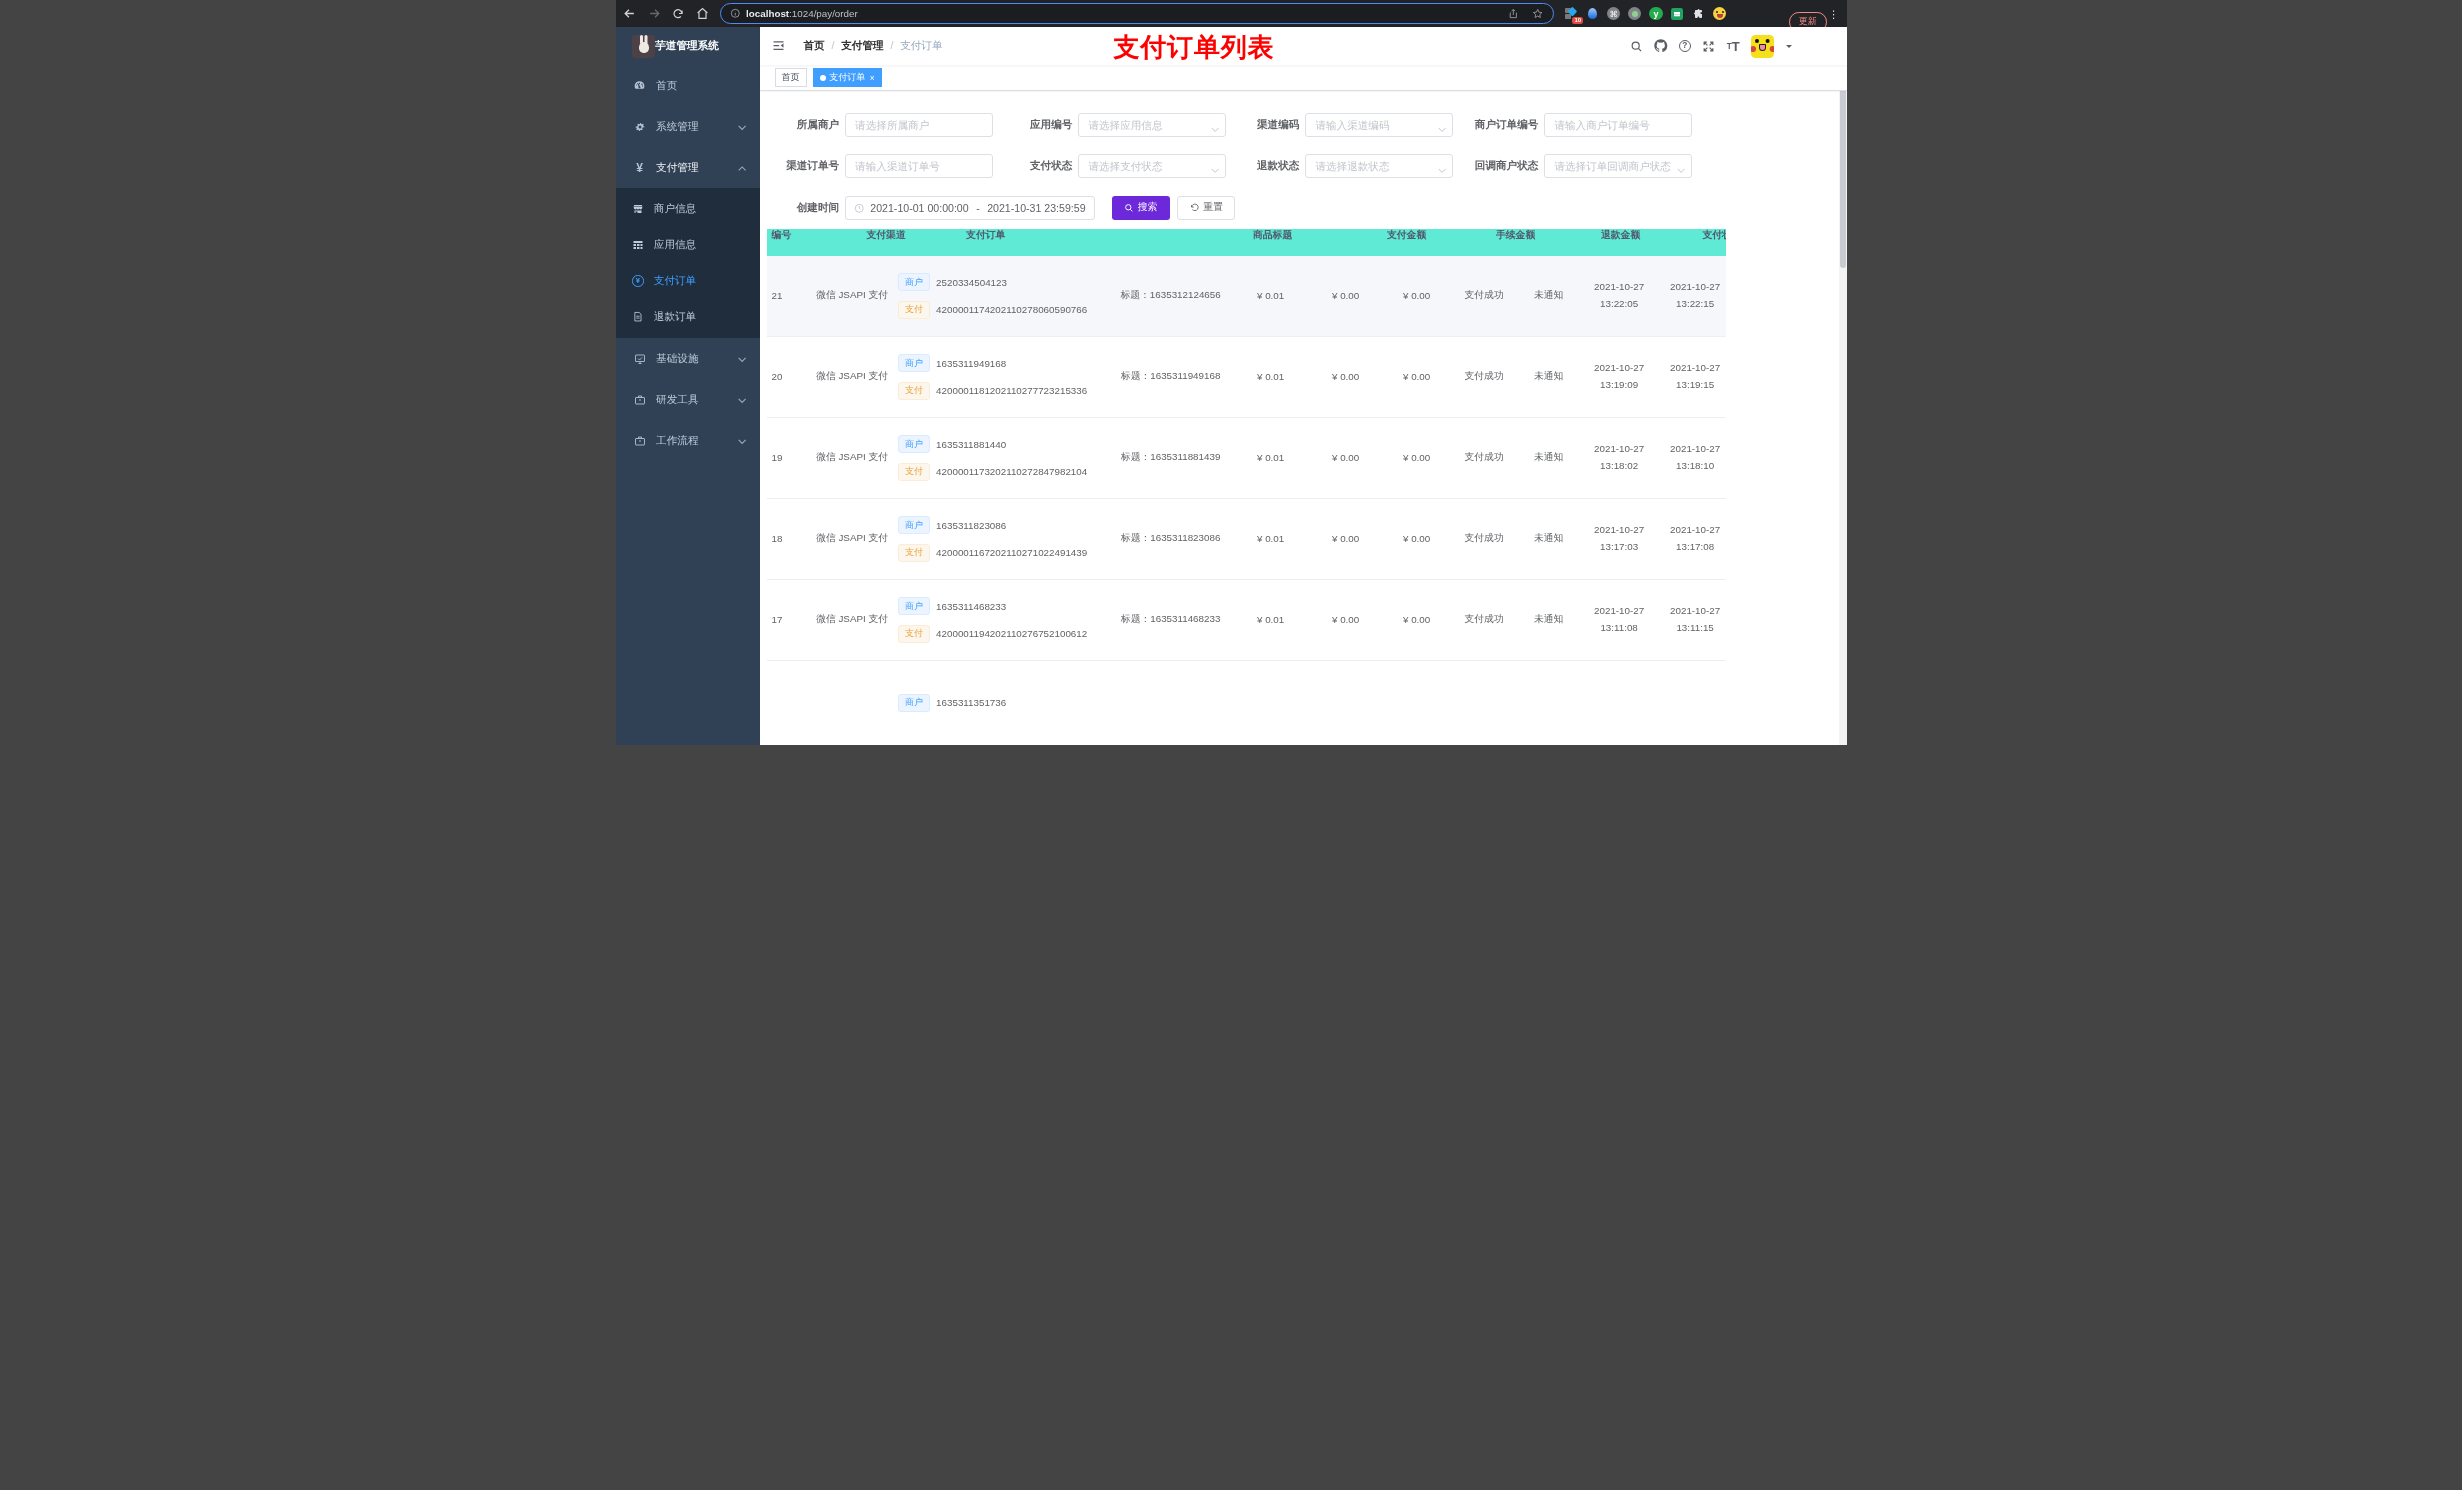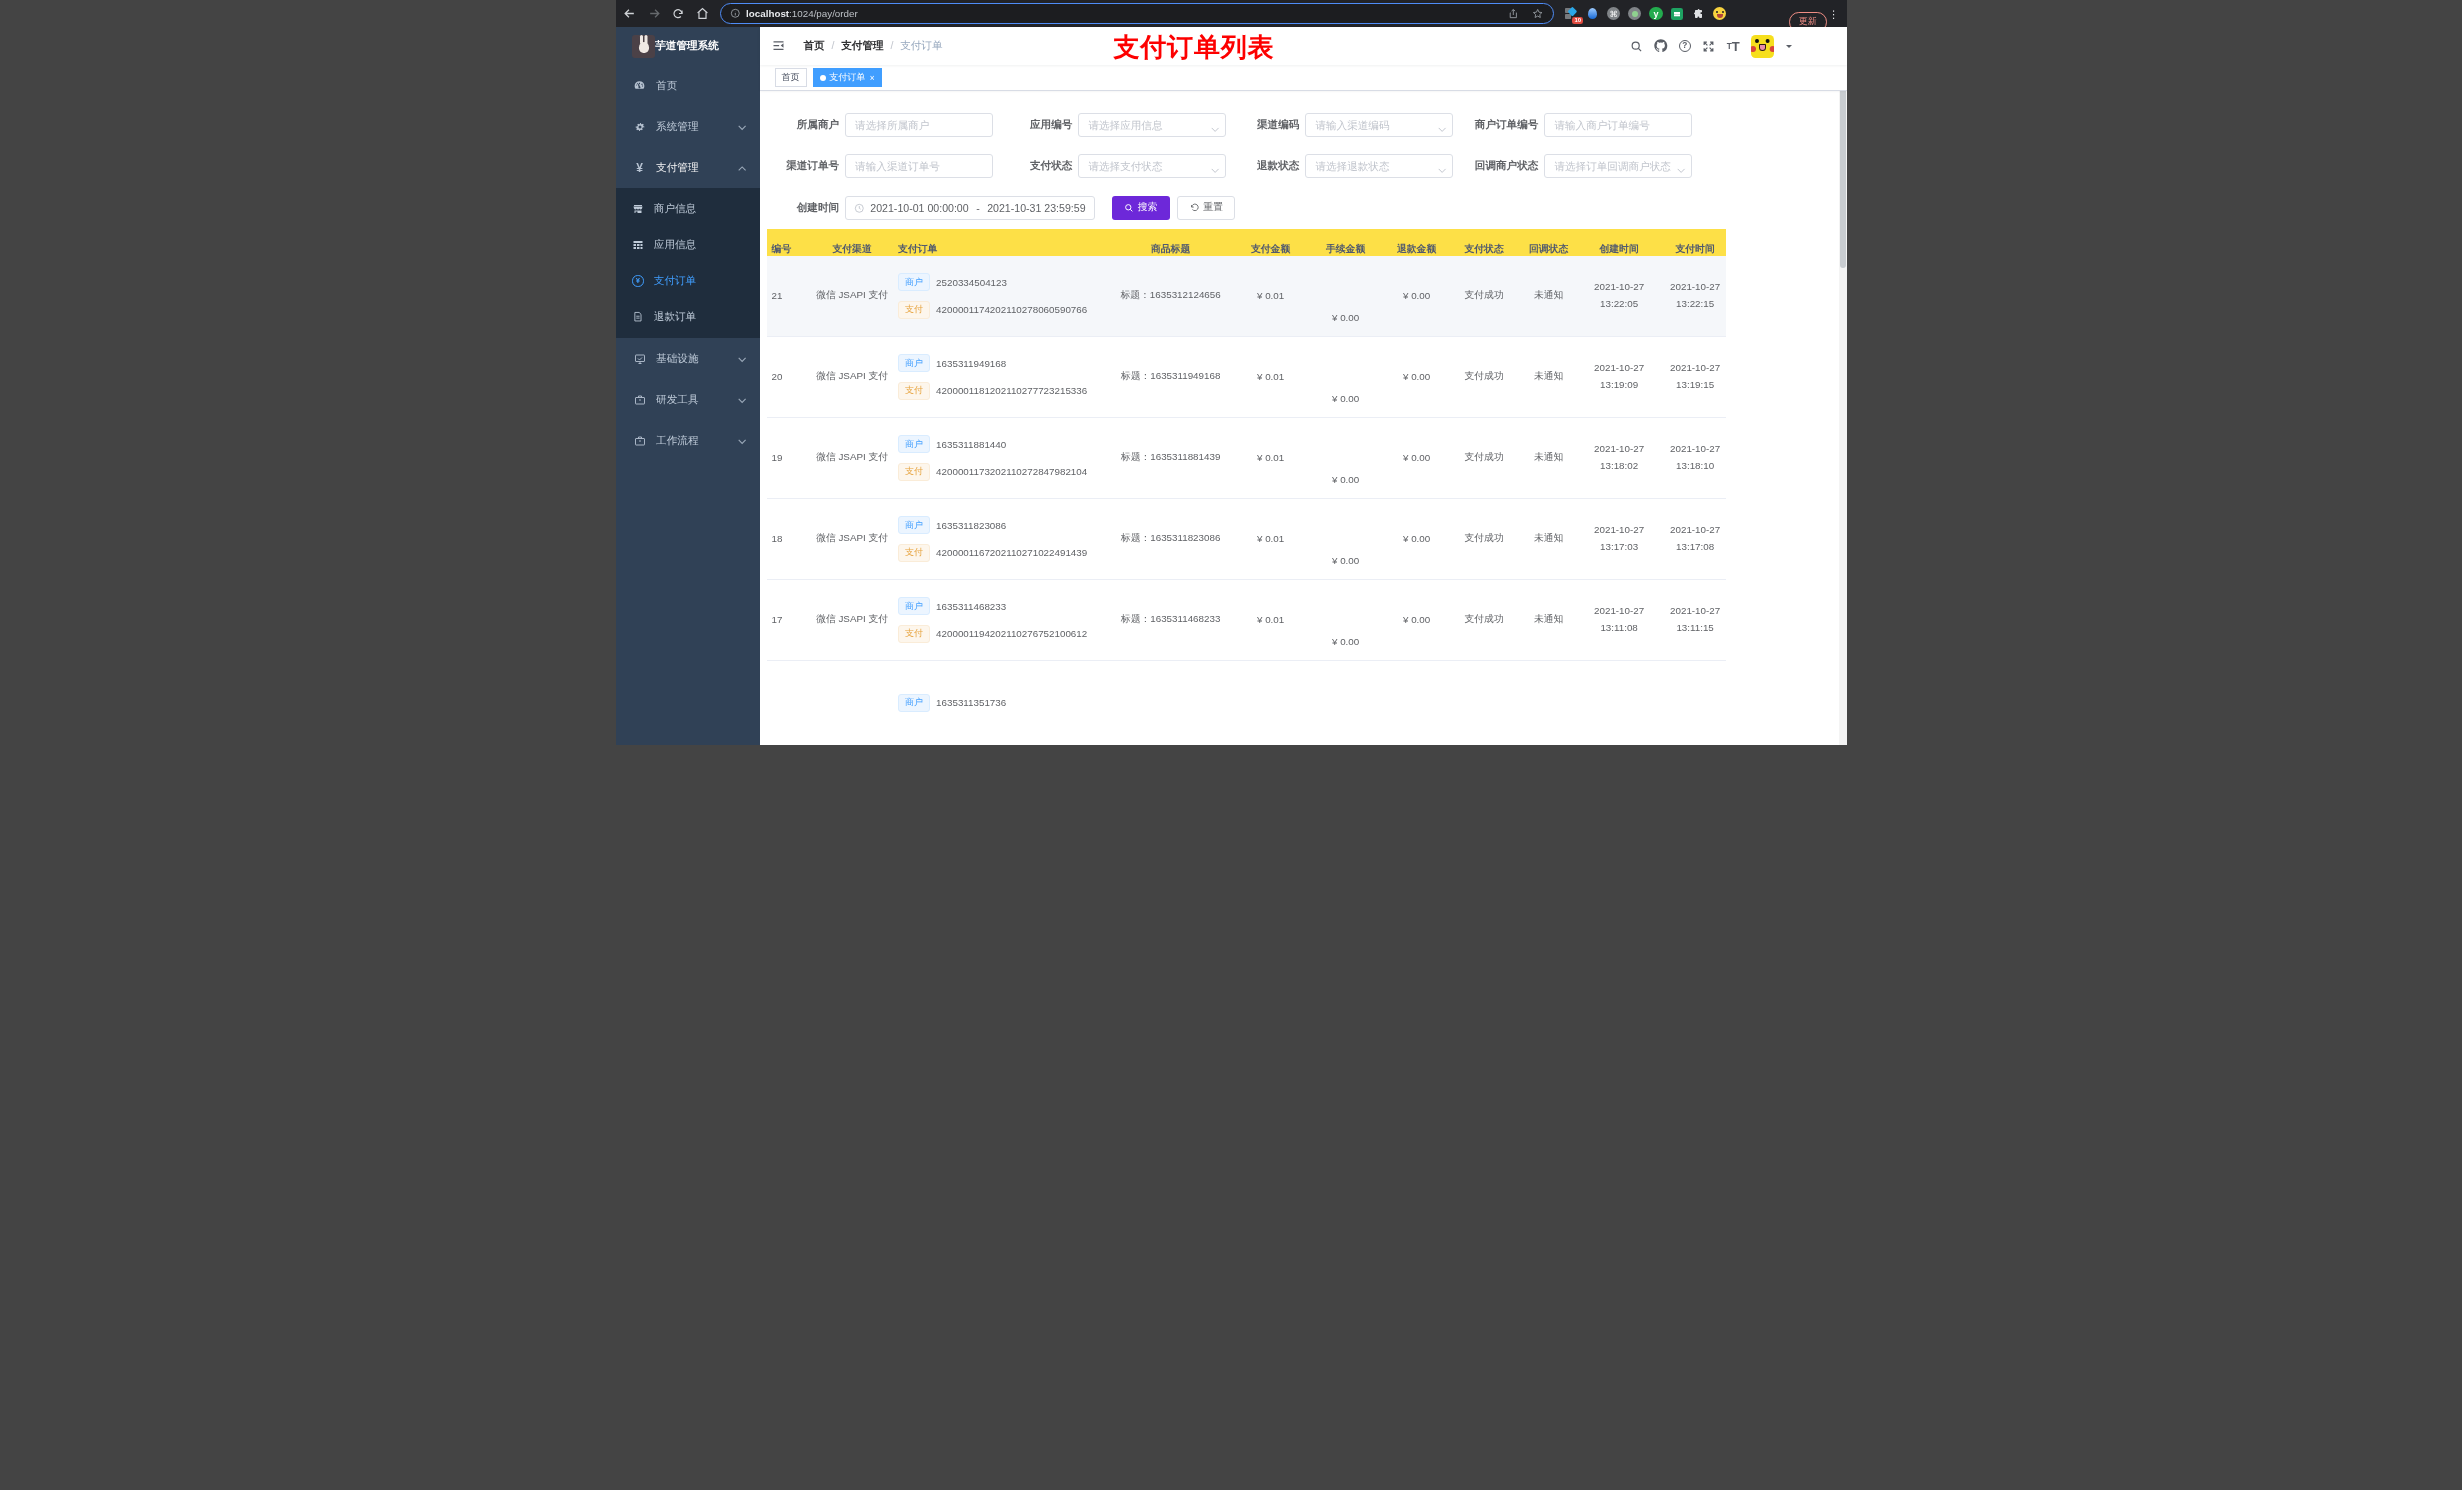--- a/index.html
+++ b/index.html
@@ -103,29 +103,29 @@
   .btn { height:24px; border-radius:3px; font-size:9.8px; display:inline-flex; align-items:center; gap:3.8px; padding:0 11.4px; cursor:pointer; border:0.8px solid transparent; font-family:"Liberation Sans",sans-serif; }
   .btn-primary { background:#6d28d9; color:#fff; margin-left:16.7px; }
   .btn-plain { background:#fff; color:#606266; border-color:#dcdfe6; margin-left:7.6px; }
   .toolbar { margin-top:16.7px; display:flex; align-items:center; }
   .btn-export { height:21px; padding:0 7.6px; background:#fdf6ec; border:0.8px solid #f5dab1; color:#e6a23c; border-radius:2.3px; font-size:9px; display:inline-flex; align-items:center; gap:3px; cursor:pointer; }
   .toolbar-right { margin-left:auto; display:flex; gap:7.6px; margin-right:42px; }
   .circbtn { width:21px; height:21px; border-radius:50%; border:0.8px solid #dcdfe6; background:#fff; color:#606266; display:flex; align-items:center; justify-content:center; cursor:pointer; }
 
   
   .tbl { margin-top:9px; width:1072px; font-size:9.8px; color:#606266; }
-  .thead { display:flex; align-items:flex-end; height:27px; background:#fde047; color:#515a6e; font-weight:700; }
+  .thead { display:flex; align-items:flex-start; height:27px; background:#5eead4; color:#515a6e; font-weight:700;gap:34px; }
   .trow { display:flex; align-items:center; height:81px; border-bottom:0.8px solid #ebeef5; background:#fff; }
   .trow.hl { background:#f5f7fa; }
   .c { flex:none; text-align:center; }
   .c-id { width:39px; text-align:left; padding-left:4.5px; }
   .c-ch { width:92px; }
   .c-ord { width:212px; text-align:left; }
   .c-title { width:121px; }
-  .c-amt { width:79px; } .c-fee { width:71px;margin-top:44px; } .c-ref { width:71px; }
+  .c-amt { width:79px; } .c-fee { width:71px; } .c-ref { width:71px; }
   .c-st { width:64px; } .c-no { width:65px; }
   .c-ct { width:76px; } .c-pt { width:76px; }
   .c-op { width:68px; }
   .ordline { display:flex; align-items:center; gap:6px; }
   .ordline + .ordline { margin-top:9.8px; }
   .tag { display:inline-flex; align-items:center; height:18px; padding:0 6px; font-size:9px; border-radius:3px; flex:none; }
   .tag-blue { background:#ecf5ff; border:0.8px solid #d9ecff; color:#409eff; }
   .tag-yellow { background:#fdf6ec; border:0.8px solid #faecd8; color:#e6a23c; }
   .dt { line-height:16.7px; }
   .oplink { color:#409eff; display:inline-flex; align-items:center; gap:2.3px; cursor:pointer; }

